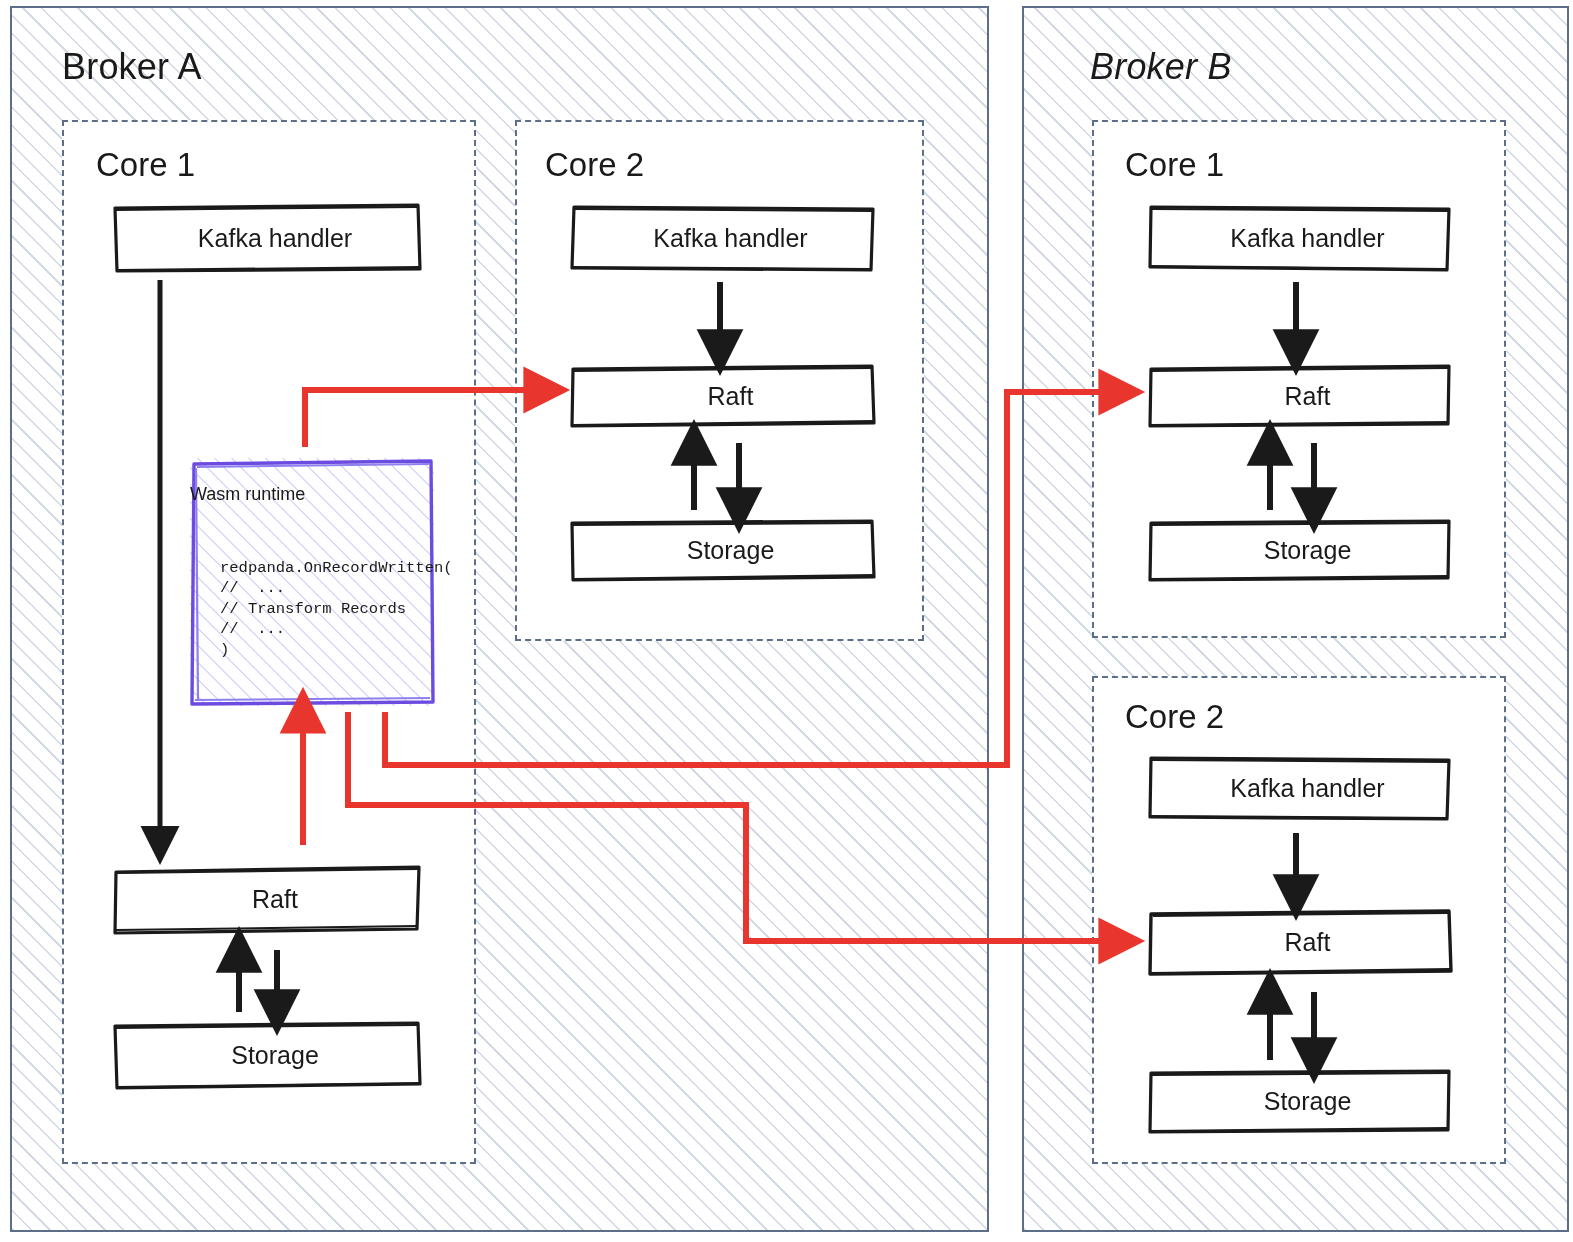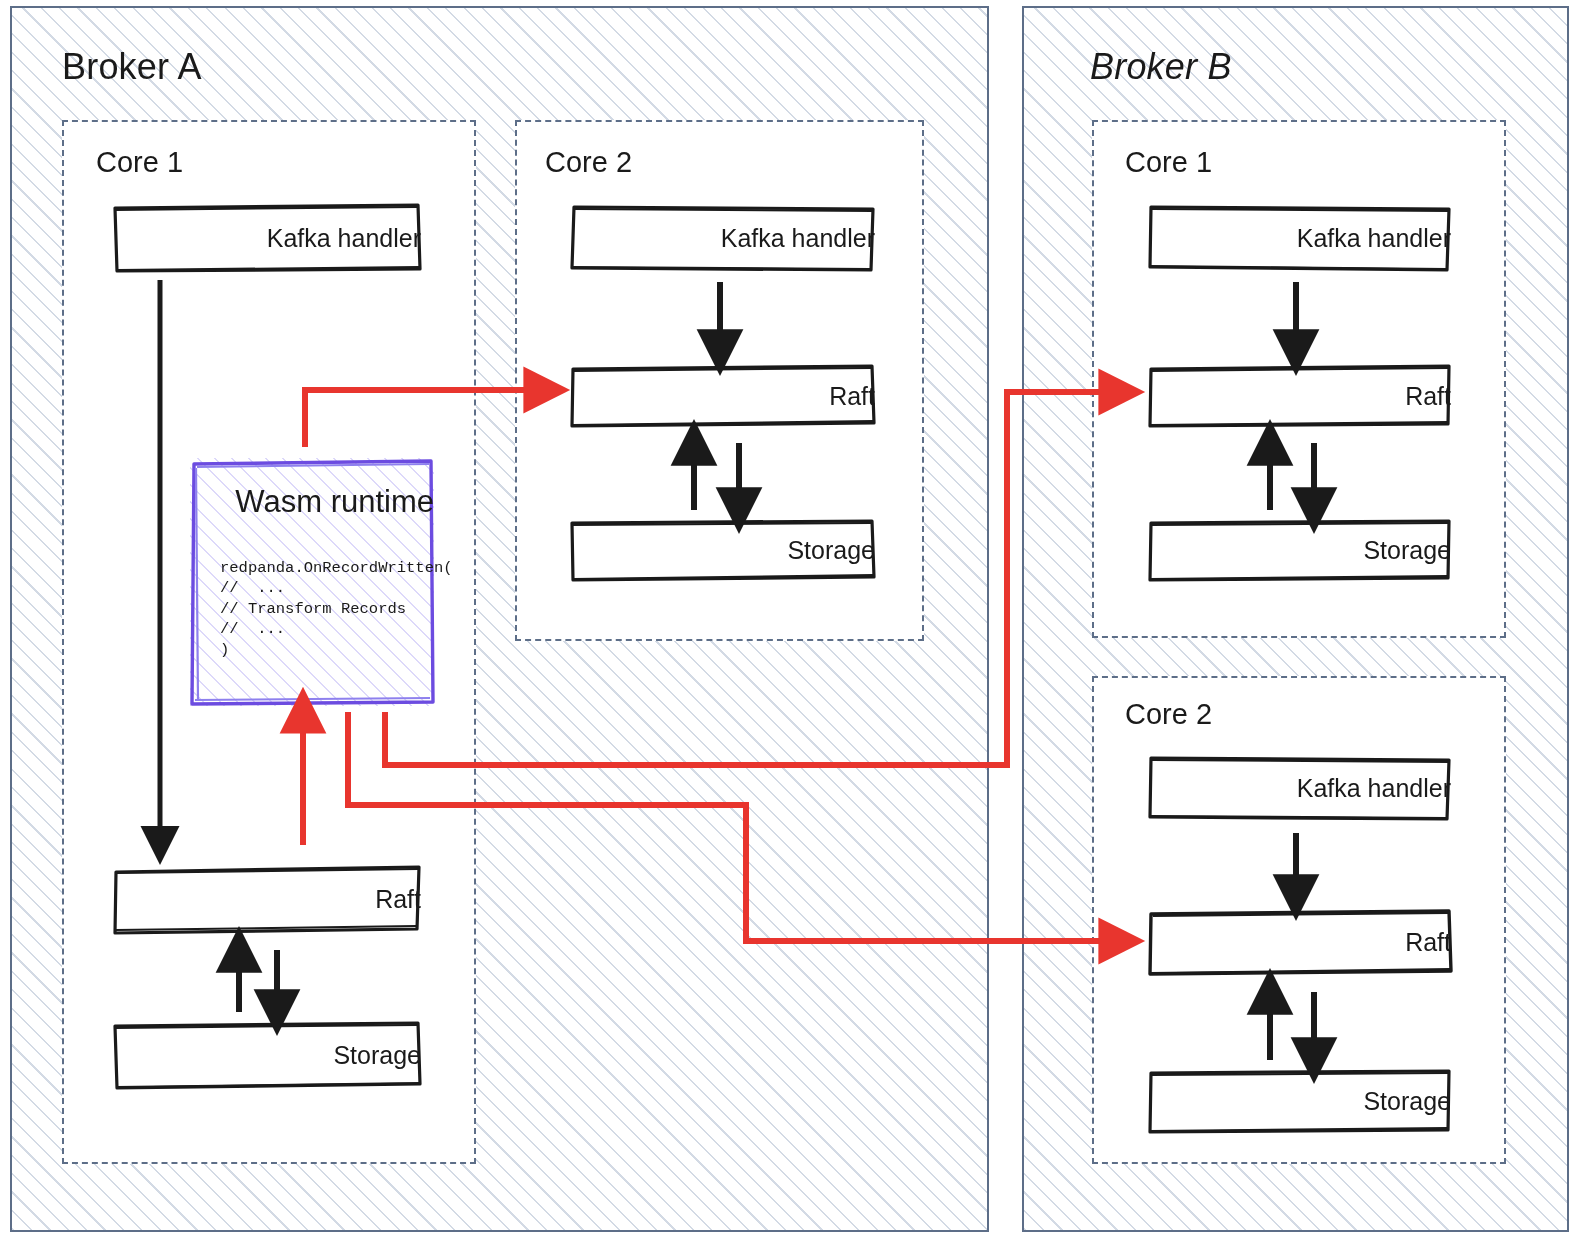--- a/index.html
+++ b/index.html
@@ -26,52 +26,52 @@
   }
 
   
   .core{
     position:absolute;
     border:2.5px dashed #5d6e88;
     background:#ffffff;
   }
   .core-title{
     position:absolute;
-    font-size:29px;
+    font-size:33px;
     color:#1a1a1a;
     white-space:nowrap;
   }
 
   
   .hbox{position:absolute;}
   .hbox svg{position:absolute;left:0;top:0;overflow:visible;}
   .hbox .lbl{
     position:absolute;
     left:16px;right:0;top:50%;
     transform:translateY(-50%);
-    text-align:right;
+    text-align:center;
     font-size:25px;
     color:#1a1a1a;
     white-space:nowrap;
   }
 
   
   .wasm{
     position:absolute;
     background-color:#ffffff;
     background-image:repeating-linear-gradient(45deg,
         rgba(142,128,238,0.30) 0px,
         rgba(142,128,238,0.30) 1.4px,
         rgba(255,255,255,0) 1.4px,
         rgba(255,255,255,0) 12px);
   }
   .wasm svg{position:absolute;left:0;top:0;overflow:visible;}
   .wasm .wtitle{
     position:absolute;left:0;right:0;top:26px;
-    text-align:right;font-size:31px;color:#1a1a1a;white-space:nowrap;
+    text-align:left;font-size:18px;color:#1a1a1a;white-space:nowrap;
   }
   .wasm .wcode{
     position:absolute;left:30px;top:100px;
     font-family:"Liberation Mono",monospace;
     font-size:15.5px;
     line-height:1.32;
     color:#1a1a1a;
     white-space:pre;
   }
 

